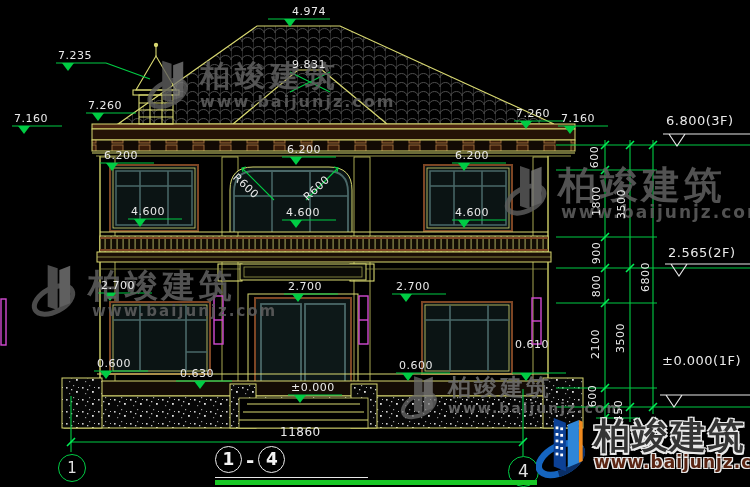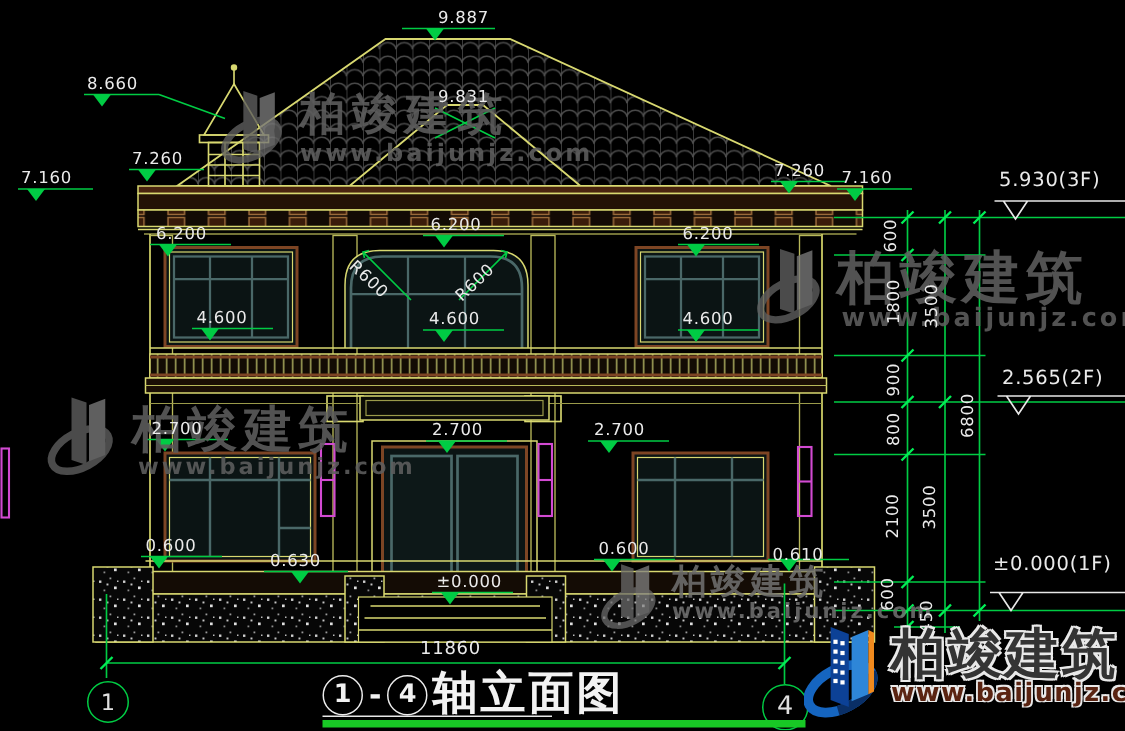--- a/index.html
+++ b/index.html
@@ -245,67 +245,66 @@
 <div class="wm wm-url" style="left:92px;top:302px;font-size:15px">www.baijunjz.com</div>
 
 <svg class="cad" width="42" height="50" viewBox="0 0 60 72" style="left:400px;top:372px;opacity:.75">
   <ellipse cx="27" cy="48" rx="25" ry="14" transform="rotate(-28 27 48)" fill="none" stroke="#6a6a6a" stroke-width="6"></ellipse>
   <polygon points="20,6 32,10 32,60 20,56" fill="#6a6a6a"></polygon>
   <polygon points="34,12 47,7 47,52 34,57" fill="#808080"></polygon>
 </svg>
 <div class="wm" style="left:448px;top:372px;font-size:23px;letter-spacing:3px;color:#6e6e6e">柏竣建筑</div>
 <div class="wm wm-url" style="left:448px;top:400px;font-size:14px;color:#6e6e6e">www.baijunjz.com</div>
 
-<div class="lbl" style="left:292px;top:5px">9.887</div>
-<div class="lbl" style="left:58px;top:49px">8.660</div>
+<div class="lbl" style="left:292px;top:5px">4.974</div>
+<div class="lbl" style="left:58px;top:49px">7.235</div>
 <div class="lbl" style="left:292px;top:58px">9.831</div>
 <div class="lbl" style="left:88px;top:99px">7.260</div>
 <div class="lbl" style="left:14px;top:112px">7.160</div>
 <div class="lbl" style="left:516px;top:107px">7.260</div>
 <div class="lbl" style="left:561px;top:112px">7.160</div>
-<div class="lbl lvl" style="left:666px;top:114px">5.930(3F)</div>
+<div class="lbl lvl" style="left:666px;top:114px">6.800(3F)</div>
 <div class="lbl" style="left:104px;top:149px">6.200</div>
 <div class="lbl" style="left:287px;top:143px">6.200</div>
 <div class="lbl" style="left:455px;top:149px">6.200</div>
 <div class="lbl rot45a" style="left:239px;top:171px">R600</div>
 <div class="lbl rot45b" style="left:301px;top:194px">R600</div>
 <div class="lbl" style="left:131px;top:205px">4.600</div>
 <div class="lbl" style="left:286px;top:206px">4.600</div>
 <div class="lbl" style="left:455px;top:206px">4.600</div>
 <div class="lbl lvl" style="left:668px;top:246px">2.565(2F)</div>
 <div class="lbl" style="left:101px;top:279px">2.700</div>
 <div class="lbl" style="left:288px;top:280px">2.700</div>
 <div class="lbl" style="left:396px;top:280px">2.700</div>
 <div class="lbl" style="left:97px;top:357px">0.600</div>
 <div class="lbl" style="left:180px;top:367px">0.630</div>
 <div class="lbl" style="left:399px;top:359px">0.600</div>
-<div class="lbl" style="left:515px;top:363px">0.610</div>
+<div class="lbl" style="left:515px;top:338px">0.610</div>
 <div class="lbl" style="left:291px;top:381px">±0.000</div>
-<div class="lbl lvl" style="left:662px;top:370px">±0.000(1F)</div>
+<div class="lbl lvl" style="left:662px;top:354px">±0.000(1F)</div>
 <div class="lbl big" style="left:280px;top:426px">11860</div>
 
 <div class="lbl vdim" style="left:594px;top:157px">600</div>
 <div class="lbl vdim" style="left:596px;top:201px">1800</div>
 <div class="lbl vdim" style="left:596px;top:253px">900</div>
 <div class="lbl vdim" style="left:596px;top:286px">800</div>
 <div class="lbl vdim" style="left:595px;top:344px">2100</div>
 <div class="lbl vdim" style="left:592px;top:396px">600</div>
 <div class="lbl vdim" style="left:618px;top:411px">450</div>
 <div class="lbl vdim" style="left:621px;top:204px">3500</div>
 <div class="lbl vdim" style="left:620px;top:338px">3500</div>
 <div class="lbl vdim" style="left:645px;top:277px">6800</div>
 
 <div class="ax" style="left:58px;top:454px;width:26px;height:26px;font:15px/26px 'DejaVu Sans',sans-serif">1</div>
 <div class="ax" style="left:508px;top:456px;width:29px;height:29px;font:17px/29px 'DejaVu Sans',sans-serif">4</div>
 
 <div class="title">
   <span class="tcirc">1</span>
   <span class="tdash">-</span>
   <span class="tcirc">4</span>
-  <span class="ttext">轴立面图</span>
 </div>
 <div class="title-underline-w"></div>
 <div class="title-underline-g"></div>
 
 <svg class="cad" width="56" height="70" viewBox="0 0 60 72" style="left:536px;top:412px">
   <ellipse cx="26" cy="49" rx="25" ry="14" transform="rotate(-28 26 49)" fill="none" stroke="#1565c0" stroke-width="7"></ellipse>
   <ellipse cx="26" cy="49" rx="25" ry="14" transform="rotate(-28 26 49)" fill="none" stroke="#0a2f66" stroke-width="7" stroke-dasharray="40 90"></ellipse>
   <polygon points="19,5 32,10 32,62 19,57" fill="#0c4196"></polygon>
   <polygon points="34,12 46,7 46,53 34,58" fill="#2e86d8"></polygon>
   <polygon points="46,7 50,9 50,51 46,53" fill="#f08a1e"></polygon>

